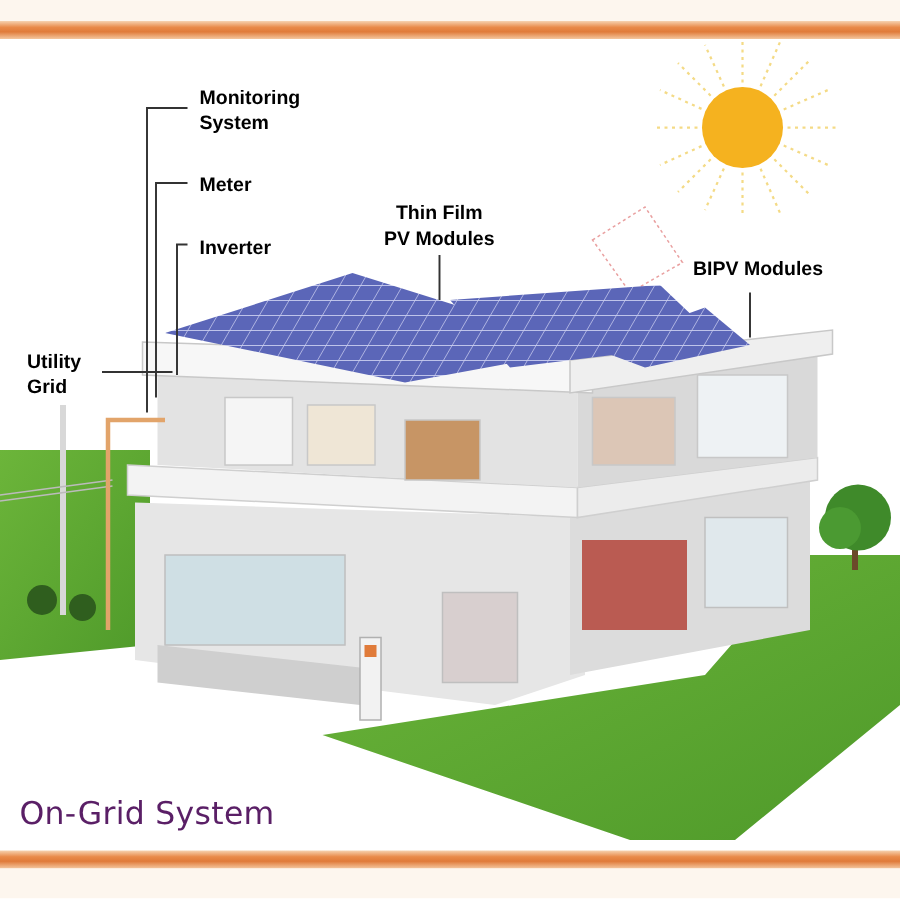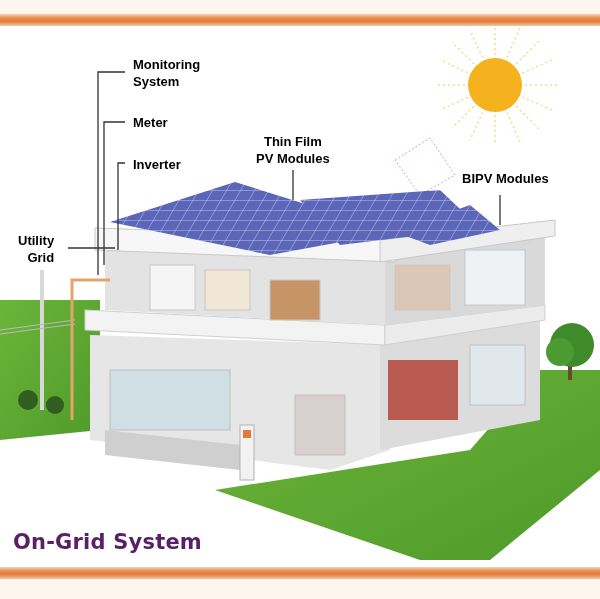--- a/index.html
+++ b/index.html
@@ -6,21 +6,21 @@
   body { width:600px; height:599px; background:#ffffff; position:relative; overflow:hidden; font-family:"Liberation Sans", sans-serif; }
   .band { position:absolute; left:0; width:600px; }
   .band-top { top:0; height:14px; background:#fdf6ee; }
   .stripe { position:absolute; left:0; width:600px; height:12px;
     background:linear-gradient(#f6d2b0 0%, #e98a4a 35%, #e07b3a 60%, #f4c79f 100%); }
   .stripe-top { top:14px; }
   .stripe-bottom { top:567px; }
   .band-bottom { top:579px; height:20px; background:#fdf6ee; }
   svg.scene { position:absolute; left:0; top:0; }
   .label { position:absolute; font-weight:bold; font-size:13px; line-height:17px; color:#000000; white-space:pre-line; }
-  .title { position:absolute; left:13px; top:530px; font-family:"DejaVu Sans", sans-serif; font-weight:bold; font-size:21px; color:#5a1f66; letter-spacing:0.2px; }
+  .title { position:absolute; left:13px; top:530px; font-family:"DejaVu Sans", sans-serif; font-weight:normal; font-size:21px; color:#5a1f66; letter-spacing:0.2px; }
 </style>
 </head>
 <body>
 
 <div class="band band-top"></div>
 <div class="stripe stripe-top"></div>
 
 <svg class="scene" width="600" height="599" viewBox="0 0 600 599">
   <defs>
     <pattern id="pv" width="14" height="10" patternUnits="userSpaceOnUse" patternTransform="skewX(-30)">
@@ -117,19 +117,19 @@
   </g>
 </svg>
 
 <div class="label" style="left:133px; top:56px;">Monitoring
 System</div>
 <div class="label" style="left:133px; top:114px;text-align:right;">Meter</div>
 <div class="label" style="left:133px; top:156px;">Inverter</div>
 <div class="label" style="left:256px; top:133px; text-align:center;">Thin Film
 PV Modules</div>
 <div class="label" style="left:462px; top:170px;">BIPV Modules</div>
-<div class="label" style="left:18px; top:232px; text-align:right;">Utility
+<div class="label" style="left:18px; top:232px; text-align:left;">Utility
 Grid</div>
 
 <div class="title">On-Grid System</div>
 
 <div class="stripe stripe-bottom"></div>
 <div class="band band-bottom"></div>
 
 </body></html>

